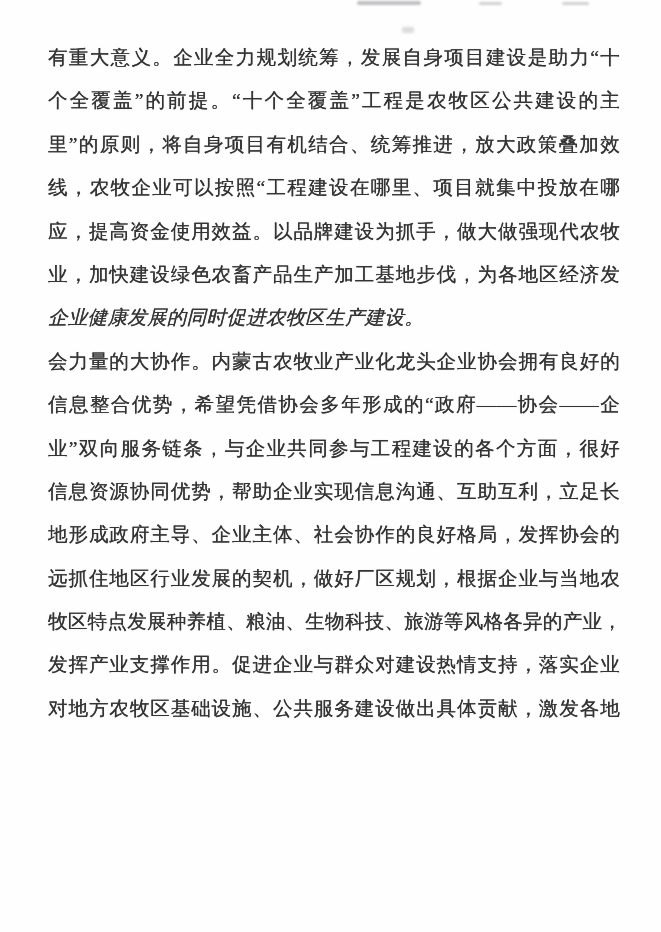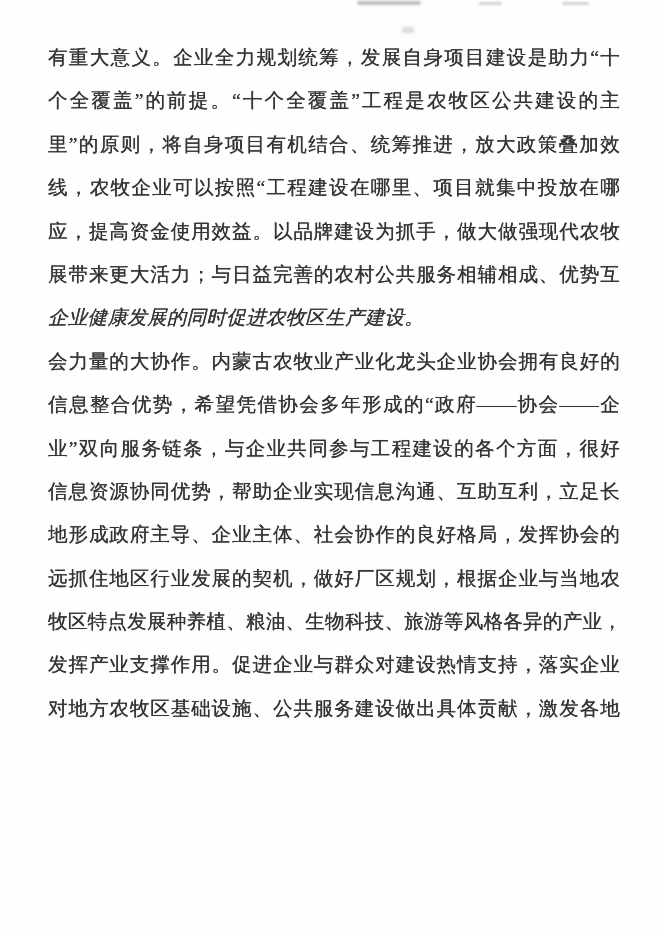--- a/index.html
+++ b/index.html
@@ -63,21 +63,21 @@
   <div class="artifact artifact-4"></div>
 
   <div class="content" style="color: rgb(52, 52, 52);">
 
     <div>
       <div class="line">有重大意义。企业全力规划统筹，发展自身项目建设是助力“十</div>
       <div class="line">个全覆盖”的前提。“十个全覆盖”工程是农牧区公共建设的主</div>
       <div class="line">里”的原则，将自身项目有机结合、统筹推进，放大政策叠加效</div>
       <div class="line">线，农牧企业可以按照“工程建设在哪里、项目就集中投放在哪</div>
       <div class="line">应，提高资金使用效益。以品牌建设为抓手，做大做强现代农牧</div>
-      <div class="line">展带来更大活力；与日益完善的农村公共服务相辅相成、优势互</div>
+      <div class="line">业，加快建设绿色农畜产品生产加工基地步伐，为各地区经济发</div>
       <div class="line para-end">企业健康发展的同时促进农牧区生产建设。</div>
     </div>
 
     <div>
       <div class="line">会力量的大协作。内蒙古农牧业产业化龙头企业协会拥有良好的</div>
       <div class="line">信息整合优势，希望凭借协会多年形成的“政府——协会——企</div>
       <div class="line">业”双向服务链条，与企业共同参与工程建设的各个方面，很好</div>
       <div class="line">信息资源协同优势，帮助企业实现信息沟通、互助互利，立足长</div>
       <div class="line">地形成政府主导、企业主体、社会协作的良好格局，发挥协会的</div>
       <div class="line">远抓住地区行业发展的契机，做好厂区规划，根据企业与当地农</div>

